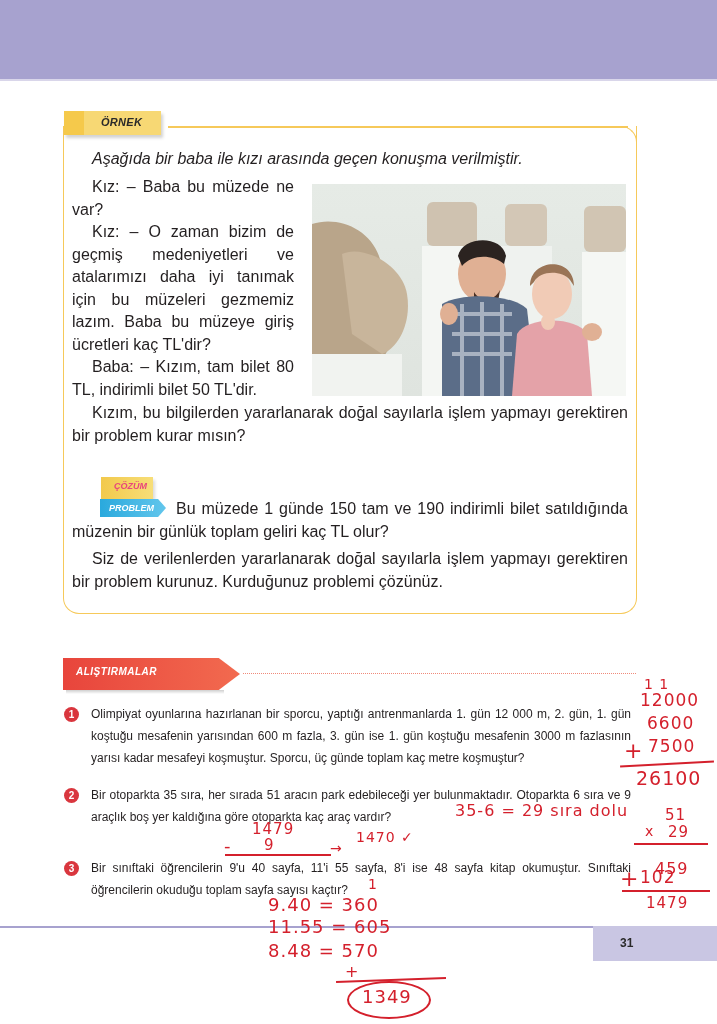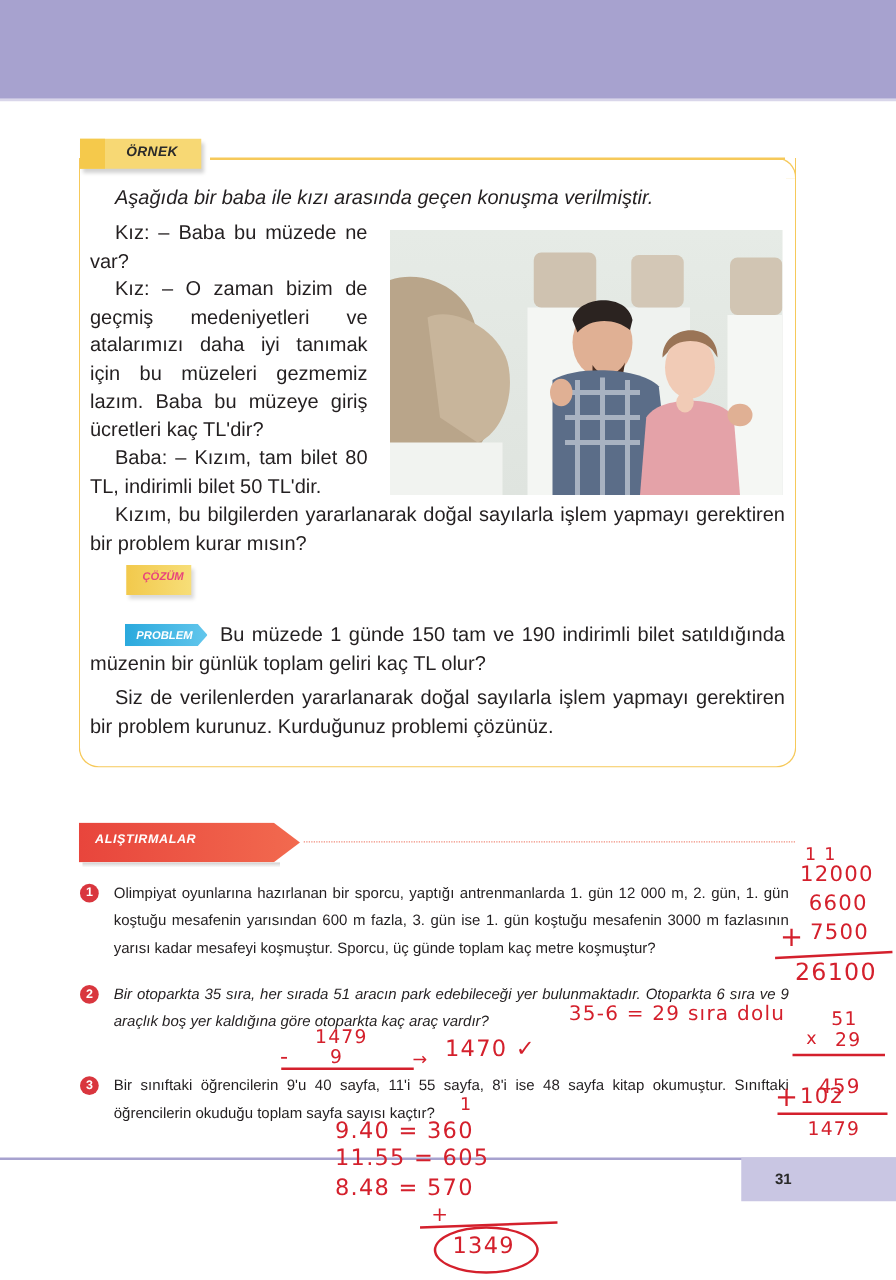--- a/index.html
+++ b/index.html
@@ -16,21 +16,21 @@
 
   .p { position:absolute; font-size:16px; line-height:22.5px; }
   .intro { left:92px; top:148px; font-style:italic; }
   .dialog { left:72px; top:176px; width:222px; text-align:justify; }
   .dialog .ind { text-indent:20px; }
   .photo { position:absolute; left:312px; top:184px; width:314px; height:212px; overflow:hidden; background:#e9ece8; }
 
   .question { left:72px; top:402px; width:556px; text-align:justify; }
   .question .ind { text-indent:20px; }
 
-  .cozum-tag { position:absolute; left:101px; top:452px; width:52px; height:24px; background:linear-gradient(90deg,#f2c94c,#f7de78); box-shadow:2px 3px 3px rgba(0,0,0,0.15); }
+  .cozum-tag { position:absolute; left:101px; top:477px; width:52px; height:24px; background:linear-gradient(90deg,#f2c94c,#f7de78); box-shadow:2px 3px 3px rgba(0,0,0,0.15); }
   .cozum-tag .lbl { position:absolute; left:13px; top:4px; font-size:9px; font-weight:bold; font-style:italic; color:#e8457c; }
   .problem-tag { position:absolute; left:100px; top:499px; width:66px; height:18px; background:linear-gradient(90deg,#2aa9dd,#62c6ec); clip-path:polygon(0 0, 88% 0, 100% 50%, 88% 100%, 0 100%); }
   .problem-tag .lbl { position:absolute; left:9px; top:4px; font-size:9px; font-weight:bold; font-style:italic; color:#ffffff; }
   .problem-text { left:72px; top:498px; width:556px; text-align:justify; }
   .problem-text .ind { text-indent:104px; }
   .task { left:72px; top:548px; width:556px; text-align:justify; }
   .task .ind { text-indent:20px; }
 
   .ex-tag { position:absolute; left:63px; top:658px; width:177px; height:32px; background:linear-gradient(90deg,#e8453c,#f26a4f); clip-path:polygon(0 0, 88% 0, 100% 50%, 88% 100%, 0 100%); }
   .ex-tag-shadow { position:absolute; left:66px; top:690px; width:158px; height:4px; background:linear-gradient(#cfcfcf,transparent); }
@@ -128,21 +128,21 @@
 <div class="ex-tag">
   <span class="lbl">ALIŞTIRMALAR</span>
 </div>
 <div class="ex-tag-shadow"></div>
 <div class="ex-dots"></div>
 
 <div class="num-badge" style="left:64px; top:707px;">1</div>
 <div class="ex-text" style="top:703px;">Olimpiyat oyunlarına hazırlanan bir sporcu, yaptığı antrenmanlarda 1. gün 12 000 m, 2. gün, 1. gün koştuğu mesafenin yarısından 600 m fazla, 3. gün ise 1. gün koştuğu mesafenin 3000 m fazlasının yarısı kadar mesafeyi koşmuştur. Sporcu, üç günde toplam kaç metre koşmuştur?</div>
 
 <div class="num-badge" style="left:64px; top:788px;">2</div>
-<div class="ex-text" style="top:784px;font-style:italic;">Bir otoparkta 35 sıra, her sırada 51 aracın park edebileceği yer bulunmaktadır. Otoparkta 6 sıra ve 9 araçlık boş yer kaldığına göre otoparkta kaç araç vardır?</div>
+<div class="ex-text" style="top:784px;">Bir otoparkta 35 sıra, her sırada 51 aracın park edebileceği yer bulunmaktadır. Otoparkta 6 sıra ve 9 araçlık boş yer kaldığına göre otoparkta kaç araç vardır?</div>
 
 <div class="num-badge" style="left:64px; top:861px;">3</div>
 <div class="ex-text" style="top:857px;">Bir sınıftaki öğrencilerin 9'u 40 sayfa, 11'i 55 sayfa, 8'i ise 48 sayfa kitap okumuştur. Sınıftaki öğrencilerin okuduğu toplam sayfa sayısı kaçtır?</div>
 
 <div class="footer-line"></div>
 <div class="page-box">
   <span class="num">31</span>
 </div>
 
 <div class="hw" style="left:644px; top:676px; font-size:14px;">1 1</div>
@@ -162,21 +162,21 @@
 <div class="hw" style="left:620px; top:866px; font-size:22px;">+</div>
 <div class="hw" style="left:640px; top:867px; font-size:17px;">102</div>
 <div class="hw-line" style="left:622px; top:890px; width:88px;"></div>
 <div class="hw" style="left:646px; top:894px; font-size:15px;">1479</div>
 
 <div class="hw" style="left:252px; top:820px; font-size:15px;">1479</div>
 <div class="hw" style="left:224px; top:835px; font-size:18px;">-</div>
 <div class="hw" style="left:264px; top:836px; font-size:15px;">9</div>
 <div class="hw-line" style="left:225px; top:854px; width:106px;"></div>
 <div class="hw" style="left:330px; top:840px; font-size:14px;">→</div>
-<div class="hw" style="left:356px; top:829px; font-size:18px;">1470 ✓</div>
+<div class="hw" style="left:356px; top:829px; font-size:14px;">1470 ✓</div>
 
 <div class="hw" style="left:368px; top:876px; font-size:14px;">1</div>
 <div class="hw" style="left:268px; top:894px; font-size:18px;">9.40 = 360</div>
 <div class="hw" style="left:268px; top:916px; font-size:18px;">11.55 = 605</div>
 <div class="hw" style="left:268px; top:940px; font-size:18px;">8.48 = 570</div>
 <div class="hw" style="left:345px; top:962px; font-size:16px;">+</div>
 <div class="hw-line" style="left:336px; top:979px; width:110px; transform:rotate(-2deg);"></div>
 <div class="hw-circle" style="left:347px; top:981px; width:80px; height:34px;"></div>
 <div class="hw" style="left:362px; top:986px; font-size:18px;">1349</div>
 

